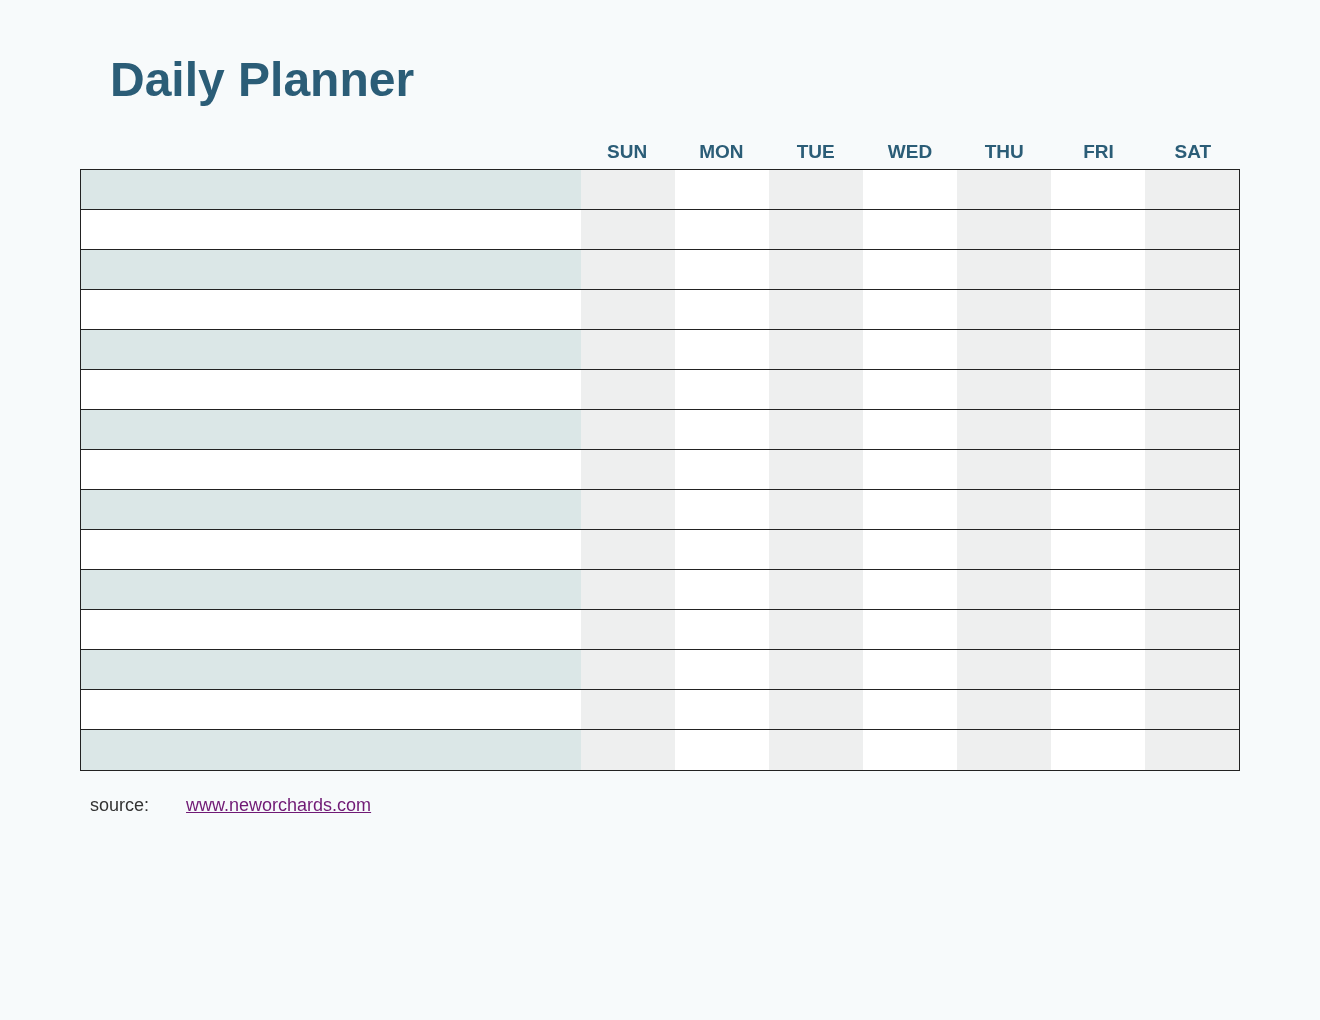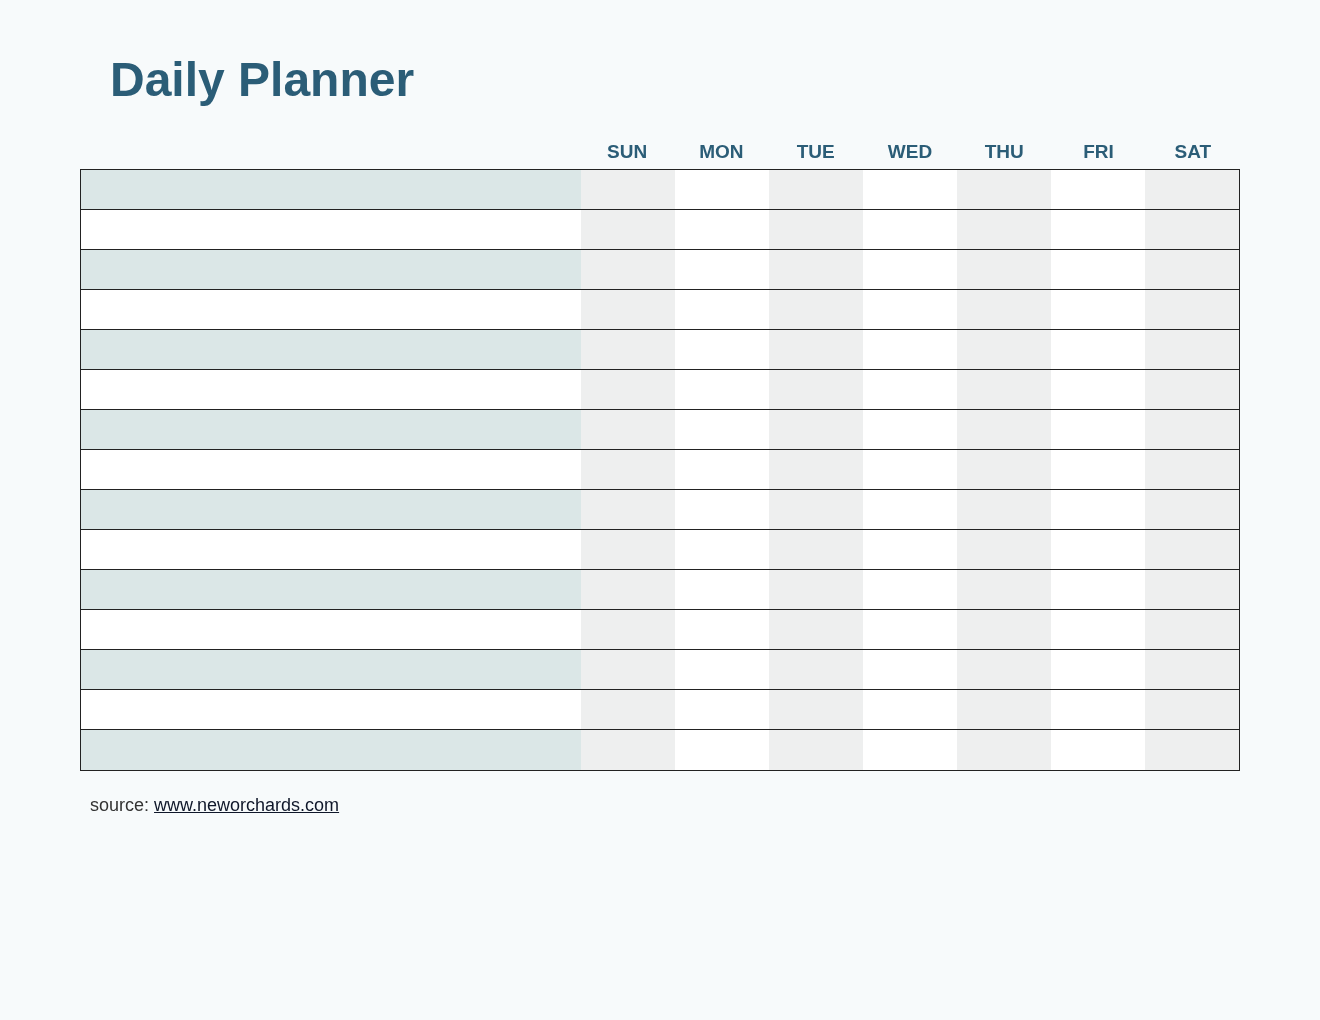--- a/index.html
+++ b/index.html
@@ -59,22 +59,23 @@
   }
   .day-cell.shaded {
     background: #eeefef;
   }
   .source {
     margin: 24px 0 0 10px;
     font-size: 18px;
     color: #333;
   }
   .source a {
-    color: #0f172a;
+    color: #701a75;
     text-decoration: underline;
+    margin-left: 32px;
   }
 </style>
 </head>
 <body>
 
 <div class="page">
   <h1 class="title">Daily Planner</h1>
 
   <div class="planner">
     <div class="header-row">

